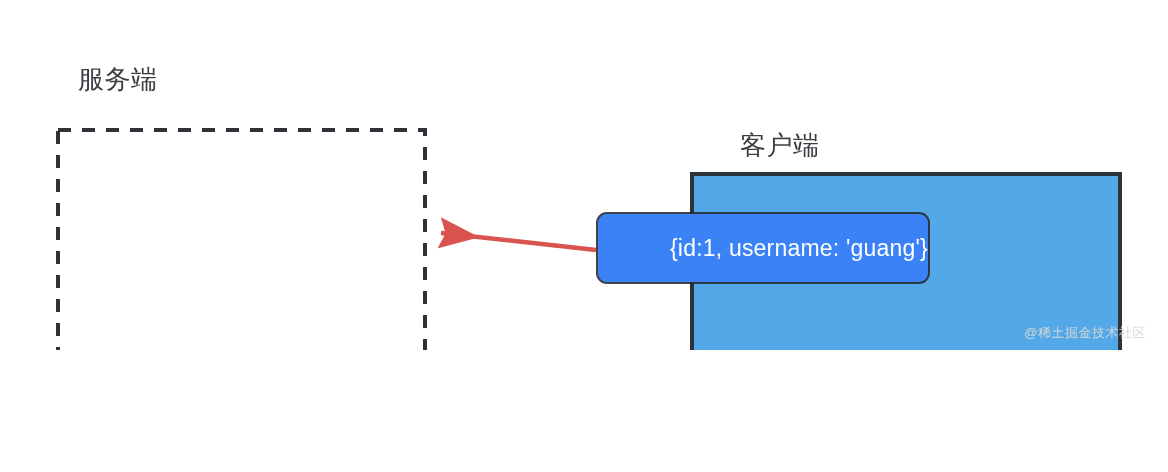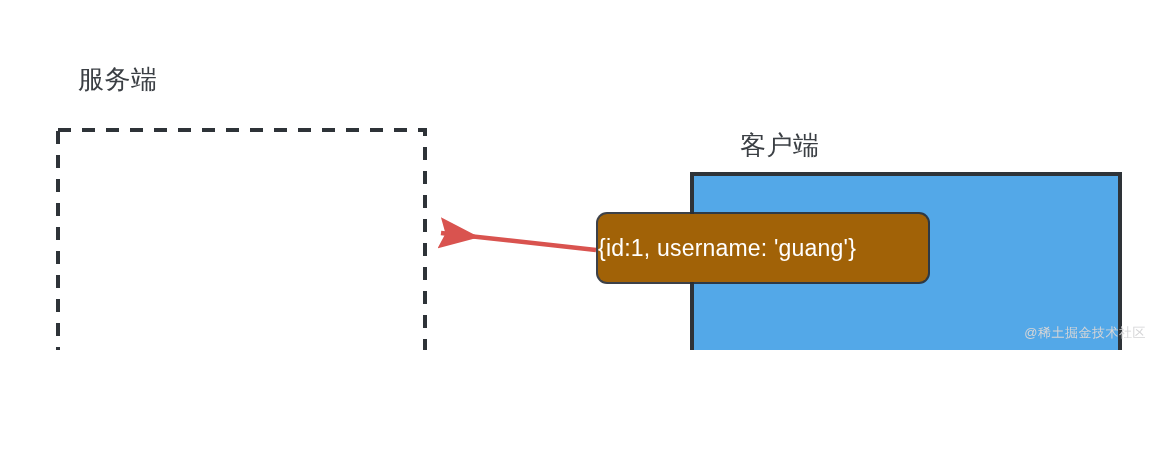--- a/index.html
+++ b/index.html
@@ -36,26 +36,26 @@
   }
   #label-server { left: 78px; top: 64px; }
   #label-client { left: 740px; top: 98px; margin-top: 32px; }
 
   .tooltip-box {
     position: absolute;
     left: 598px;
     top: 214px;
     width: 330px;
     height: 68px;
-    background: #a16207;
+    background: #3b82f6;
     border-radius: 9px;
     box-shadow: 0 0 0 2px rgba(40,44,52,0.9);
     display: flex;
     align-items: center;
-    justify-content: flex-start;
+    justify-content: flex-end;
   }
   .tooltip-text {
     font-family: "Liberation Sans", "DejaVu Sans", sans-serif;
     font-size: 23px;
     color: #ffffff;
     white-space: nowrap;
     letter-spacing: 0.2px;
   }
 
   .watermark {

